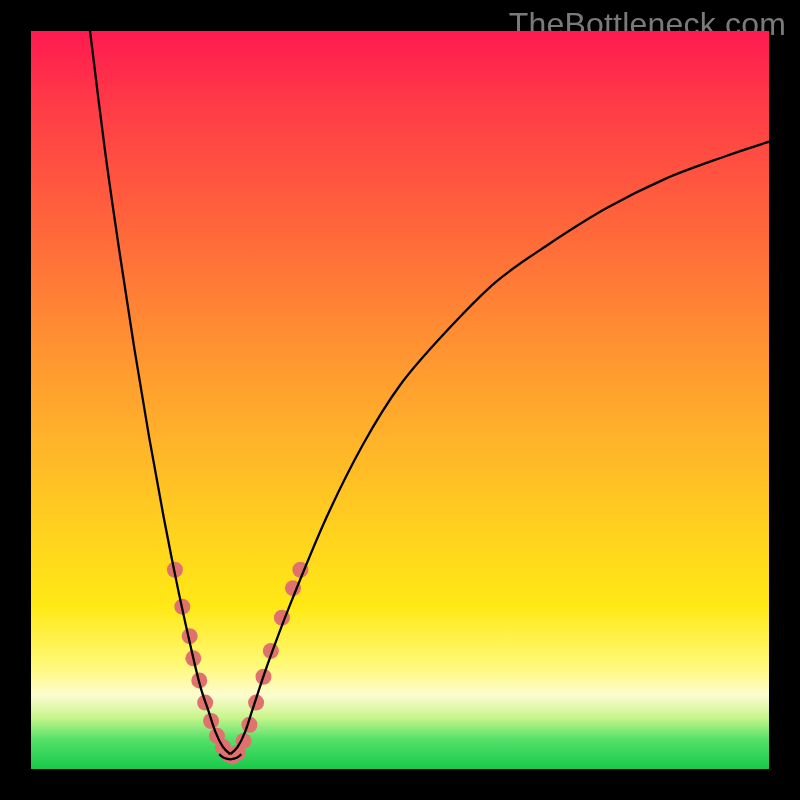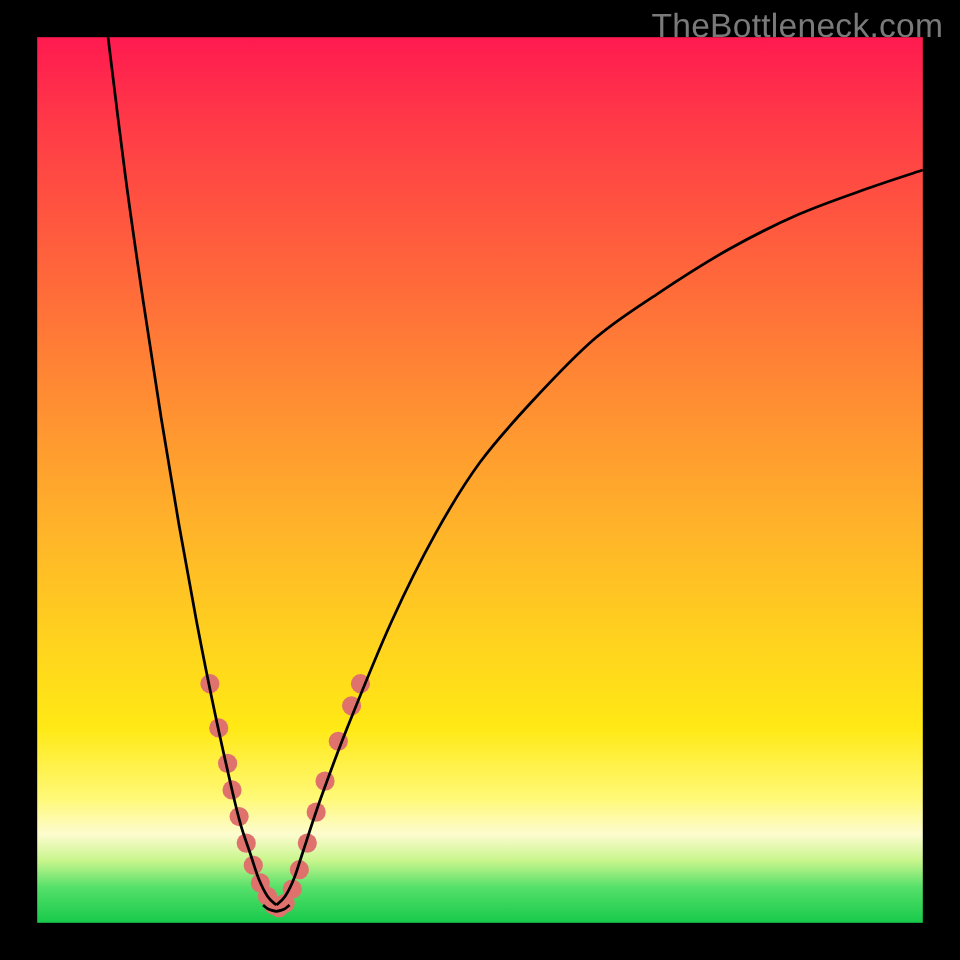--- a/index.html
+++ b/index.html
@@ -40,21 +40,21 @@
       #c8f58c 93%,
       #55e06a 96%,
       #17c94a 100%
     );
   }
   .watermark {
     position: absolute;
     top: 6px;
     right: 14px;
     color: #7a7a7a;
-    font-size: 28px;
+    font-size: 32px;
     font-weight: 500;
     letter-spacing: 0.2px;
     user-select: none;
   }
   svg.curves {
     position: absolute;
     left: 0;
     top: 0;
     width: 738px;
     height: 738px;

